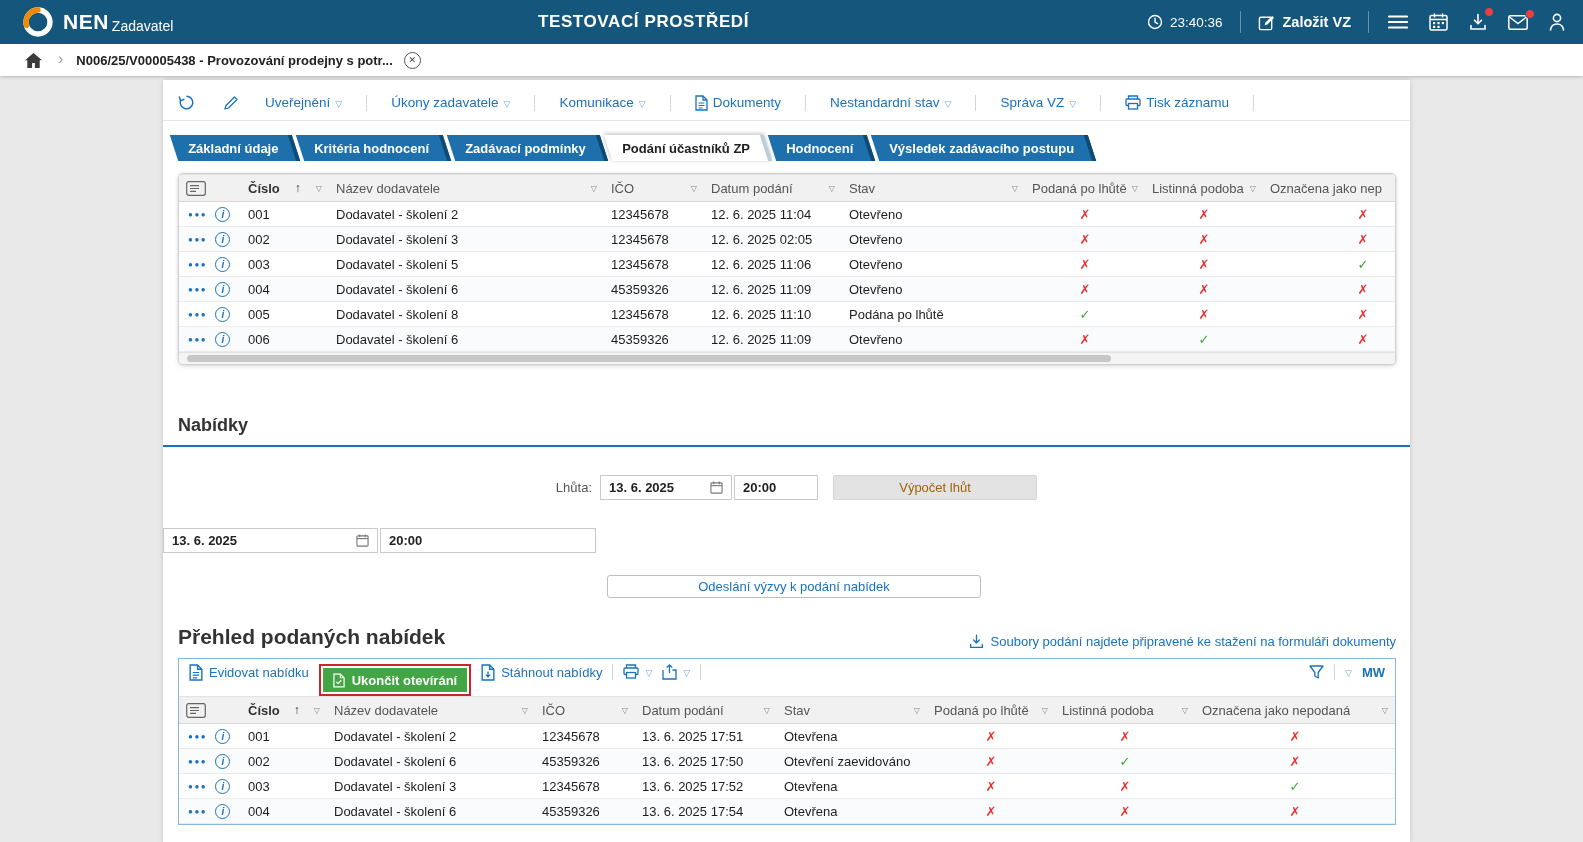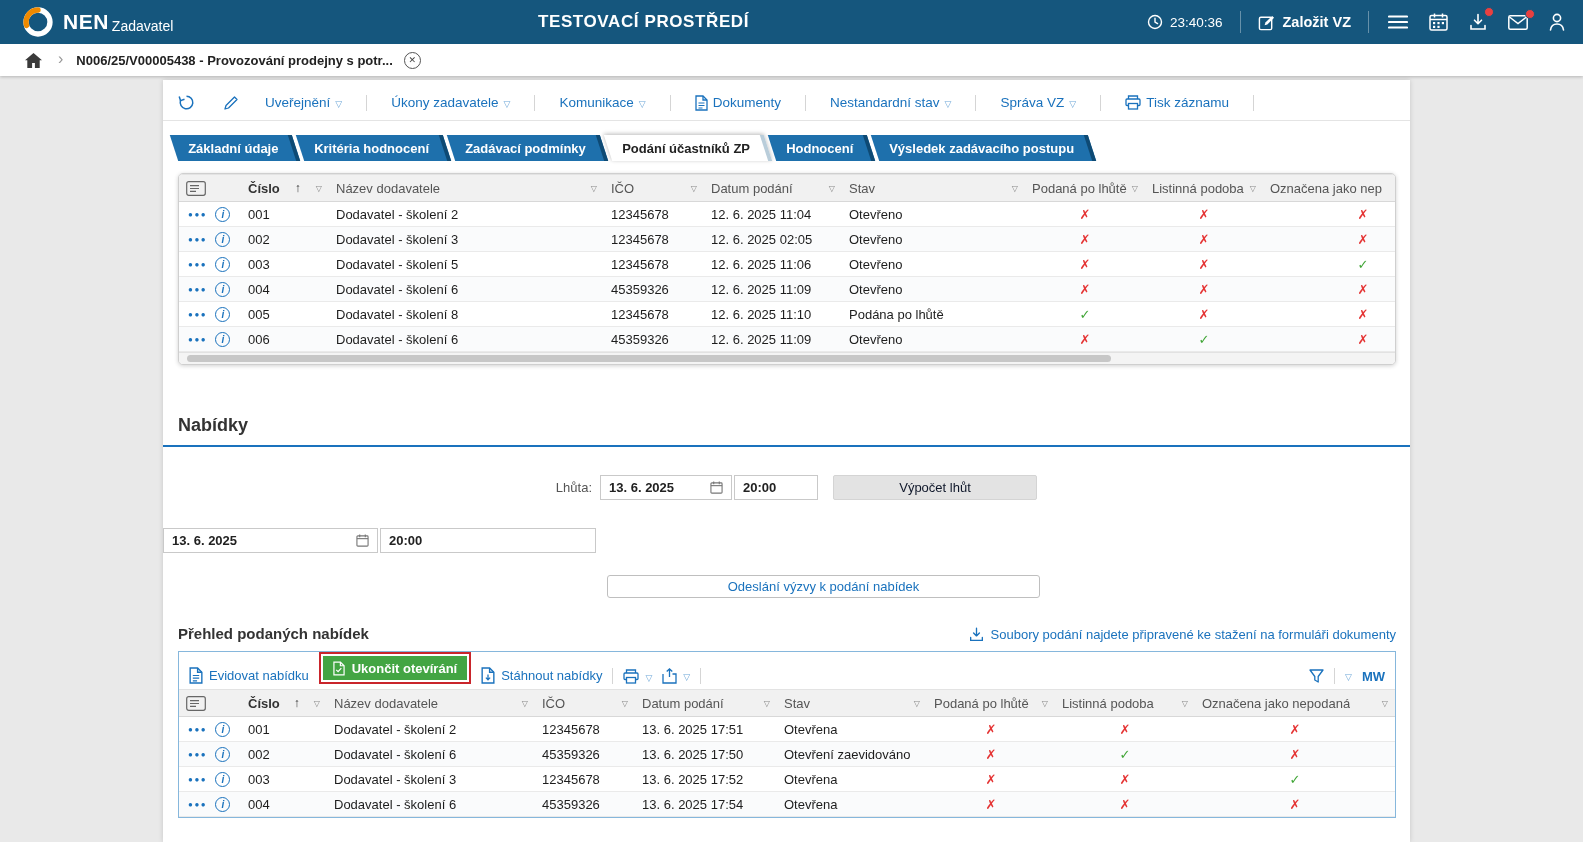--- a/index.html
+++ b/index.html
@@ -70,30 +70,30 @@
 
   
   .sec-h{margin:50px 0 0 15px;font-size:18px;font-weight:bold;color:#333}
   .rule{border-bottom:2px solid #1a72bd;margin-top:9px}
   .form-row{display:flex;align-items:center;margin-top:28px}
   .form-label{width:437px;text-align:right;padding-right:8px;color:#555}
   .inp{display:flex;align-items:center;justify-content:space-between;border:1px solid #c9c9c9;height:25px;background:#fff;padding:0 8px;font-weight:bold;color:#222;cursor:text}
   .inp .cal-ic{color:#777;flex:none;margin-left:6px;display:flex}
   .w-d1{width:132px}.w-t1{width:84px;margin-left:2px}
   .w-d2{width:215px}.w-t2{width:216px;margin-left:2px}
-  .btn-gray{margin-left:15px;width:204px;height:25px;background:#e3e3e3;border:1px solid #d4d4d4;color:#0f172a;font-size:13px;border-radius:2px;font-family:inherit}
-  .btn-outline{display:block;margin:22px 0 0 444px;width:433px;height:23px;background:#fff;border:1px solid #bfbfbf;border-radius:3px;color:#1a72bd;font-size:13px;cursor:pointer;font-family:inherit}
+  .btn-gray{margin-left:15px;width:204px;height:25px;background:#e3e3e3;border:1px solid #d4d4d4;color:#a16207;font-size:13px;border-radius:2px;font-family:inherit}
+  .btn-outline{display:block;margin:22px 0 0 444px;width:374px;height:23px;background:#fff;border:1px solid #bfbfbf;border-radius:3px;color:#1a72bd;font-size:13px;cursor:pointer;font-family:inherit}
   .alert-red{margin:21px 0 0 444px;width:433px;text-align:center;color:#e31b23;font-weight:bold}
 
   
   .ov-head{display:flex;align-items:flex-end;justify-content:space-between;margin:27px 14px 0 15px}
-  .ov-title{font-size:15px;font-weight:bold;color:#333}
+  .ov-title{font-size:21px;font-weight:bold;color:#333}
   .files-link{display:flex;align-items:center;gap:7px;color:#1a72bd;cursor:pointer;text-decoration:none}
   .panel2{margin:9px 14px 0 15px;border:1px solid #86b7dc;background:#fff}
-  .p2-toolbar{display:flex;align-items:flex-end;gap:10px;padding:5px 10px;height:37px}
+  .p2-toolbar{display:flex;align-items:flex-start;gap:10px;padding:5px 10px;height:37px}
   .link-ic{display:flex;align-items:center;gap:6px;color:#1a72bd;font-size:13px;cursor:pointer;background:none;border:none;font-family:inherit;white-space:nowrap}
   .hl-box{border:2px solid #c9252b;padding:2px;display:flex;align-items:center}
   .btn-green{display:flex;align-items:center;gap:7px;background:#43a543;color:#fff;font-weight:bold;font-size:13px;border:none;height:24px;padding:0 10px;cursor:pointer;font-family:inherit;white-space:nowrap}
   .p2-right{margin-left:auto;display:flex;align-items:center;gap:10px;color:#1a72bd}
   .mw{font-size:13px;font-weight:bold;color:#1a72bd;cursor:pointer}
 </style>
 </head>
 <body>
 
 <div class="screen">

